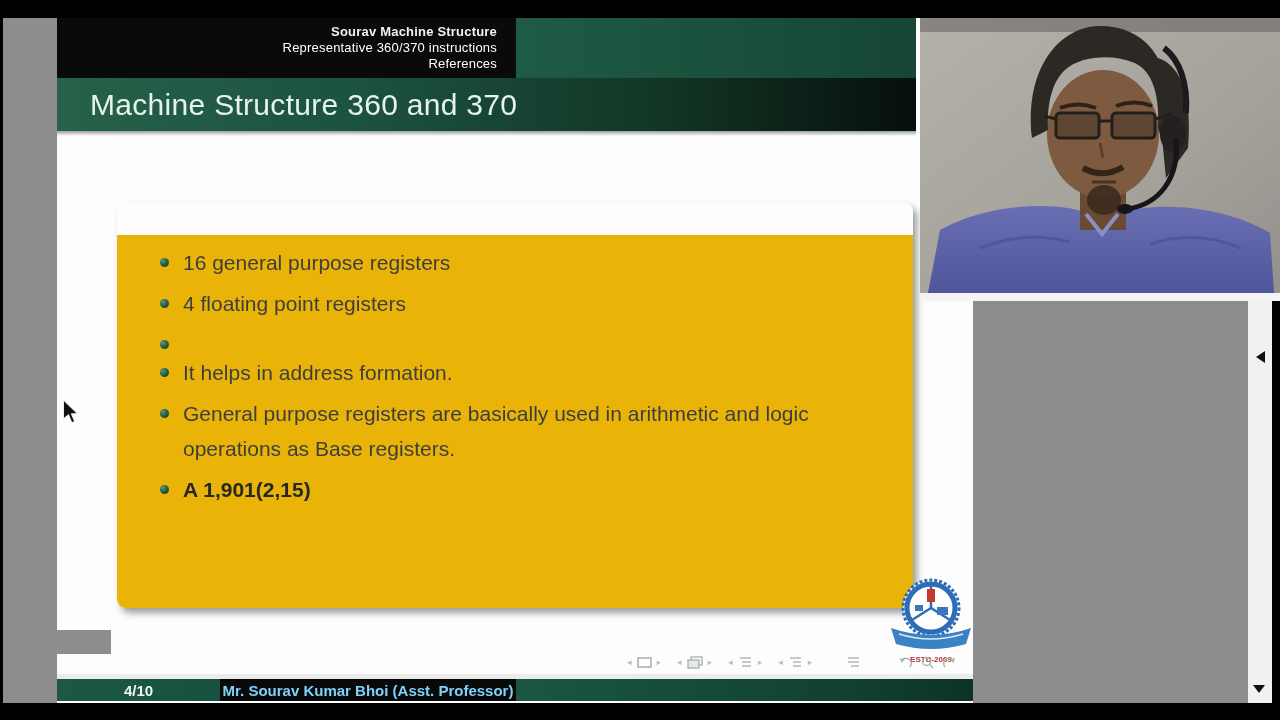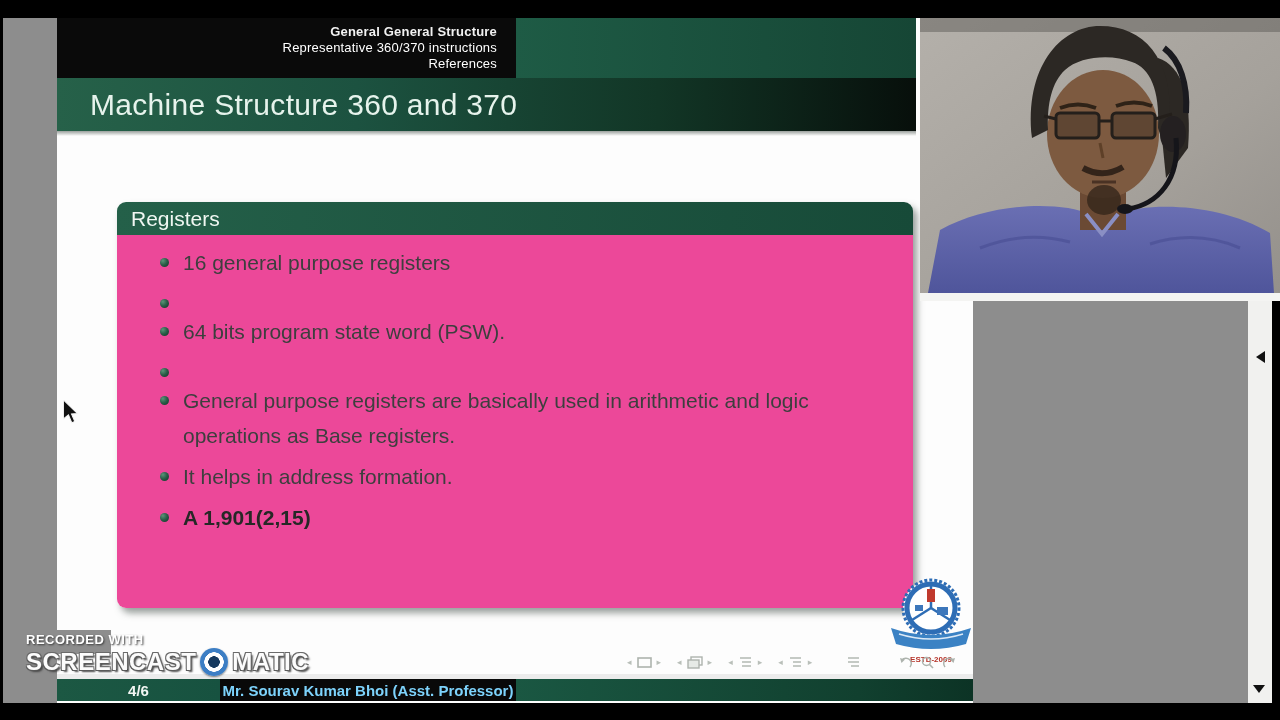--- a/index.html
+++ b/index.html
@@ -30,21 +30,21 @@
                 background:linear-gradient(180deg,#9aa09c,#fdfdfd);}
 
   
   .block{position:absolute;left:60px;top:184px;width:796px;height:406px;
          border-radius:9px;box-shadow:4px 5px 7px rgba(70,80,75,.55);}
   .block-head{position:absolute;left:0;top:0;width:100%;height:33px;
               background:linear-gradient(90deg,#246049,#174a38);
               border-radius:9px 9px 0 0;display:flex;align-items:center;}
   .block-head span{color:#f0f7f2;font-size:21px;margin-left:14px;}
   .block-body{position:absolute;left:0;top:33px;width:100%;height:373px;
-              background:#ec4899;border-radius:0 0 9px 9px;}
+              background:#eab308;border-radius:0 0 9px 9px;}
   .block-body ul{list-style:none;margin:0;padding:10px 0 0 43px;}
   .block-body li{display:flex;margin-bottom:6px;}
   .bullet-ball{flex:0 0 9px;width:9px;height:9px;border-radius:50%;margin:13px 14px 0 0;
                background:radial-gradient(circle at 32% 30%, #5b9478 0%, #2c604a 45%, #0f3224 100%);}
   .bullet-text{font-size:21px;line-height:35px;color:#3d3f3e;max-width:655px;}
   .bullet-text.bold{font-weight:bold;color:#262826;}
 
   
   .logo{position:absolute;left:828px;top:560px;width:86px;height:92px;}
 
@@ -96,58 +96,52 @@
 </head>
 <body>
 
 <div class="stage">
 
   <div class="gray-strip"></div>
 
   <div class="slide">
 
     <div class="head-left">
-      <div class="nav-line current">General General Structure</div>
+      <div class="nav-line current">Sourav Machine Structure</div>
       <div class="nav-line">Representative 360/370 instructions</div>
       <div class="nav-line">References</div>
     </div>
     <div class="head-right"></div>
 
     <div class="titlebar">
       <h1>Machine Structure 360 and 370</h1>
     </div>
     <div class="title-shadow"></div>
 
     <div class="block">
-      <div class="block-head">
-        <span>Registers</span>
-      </div>
       <div class="block-body">
         <ul>
           <li>
             <span class="bullet-ball"></span>
             <span class="bullet-text">16 general purpose registers</span>
             </li>
           <li>
             <span class="bullet-ball"></span>
-            </li>
-          <li>
-            <span class="bullet-ball"></span>
-            <span class="bullet-text">64 bits program state word (PSW).</span>
-            </li>
-          <li>
-            <span class="bullet-ball"></span>
+            <span class="bullet-text">4 floating point registers</span>
+            </li>
+          <li>
+            <span class="bullet-ball"></span>
+            </li>
+          <li>
+            <span class="bullet-ball"></span>
+            <span class="bullet-text">It helps in address formation.</span>
             </li>
           <li>
             <span class="bullet-ball"></span>
             <span class="bullet-text">General purpose registers are basically used in arithmetic and logic operations as Base registers.</span>
-            </li>
-          <li>
-            <span class="bullet-ball"></span>
-            <span class="bullet-text">It helps in address formation.</span>
             </li>
           <li>
             <span class="bullet-ball"></span>
             <span class="bullet-text bold">A 1,901(2,15)</span>
             </li>
         </ul>
       </div>
     </div>
 
     <div class="logo">
@@ -218,21 +212,21 @@
           </svg>
         <svg width="14" height="13">
           <path d="M3,11 A5,5 0 1 1 11,4" fill="none" stroke="#adb3ad" stroke-width="1.5"></path>
           <path d="M13,2 L8,3.5 L11.5,7 Z" fill="#adb3ad"></path>
           </svg>
       </div>
     </div>
 
     <div class="footer-line"></div>
     <div class="footer">
-      <div class="foot-page">4/6</div>
+      <div class="foot-page">4/10</div>
       <div class="foot-author">Mr. Sourav Kumar Bhoi (Asst. Professor)</div>
       <div class="foot-right"></div>
     </div>
   </div>
 
   <div class="webcam">
     <svg width="360" height="275" viewBox="0 0 360 275">
       <defs>
         <linearGradient id="wall" x1="0" y1="0" x2="1" y2="1">
           <stop offset="0" stop-color="#b4b0aa"></stop>
@@ -285,28 +279,20 @@
   </div>
   <div class="white-strip"></div>
 
   <div class="gray-panel"></div>
   <div class="scroll-col">
     <div class="arrow-left"></div>
     <div class="arrow-down"></div>
   </div>
 
   <div class="wm-backdrop"></div>
-  <div class="watermark">
-    <div class="rec-with">RECORDED WITH</div>
-    <div class="brand">
-      <span class="brand-word">SCREENCAST</span>
-      <span class="som-circle"></span>
-      <span class="brand-word">MATIC</span>
-    </div>
-  </div>
 
   <div class="cursor">
     <svg width="18" height="24" viewBox="0 0 12 19">
       <polygon points="0,0 0,15 4,11.8 6.6,18 9,17 6.4,11 11,10.6" fill="#111" stroke="#f5f5f5" stroke-width="0.8"></polygon>
     </svg>
   </div>
 
 </div>
 
 </body></html>

